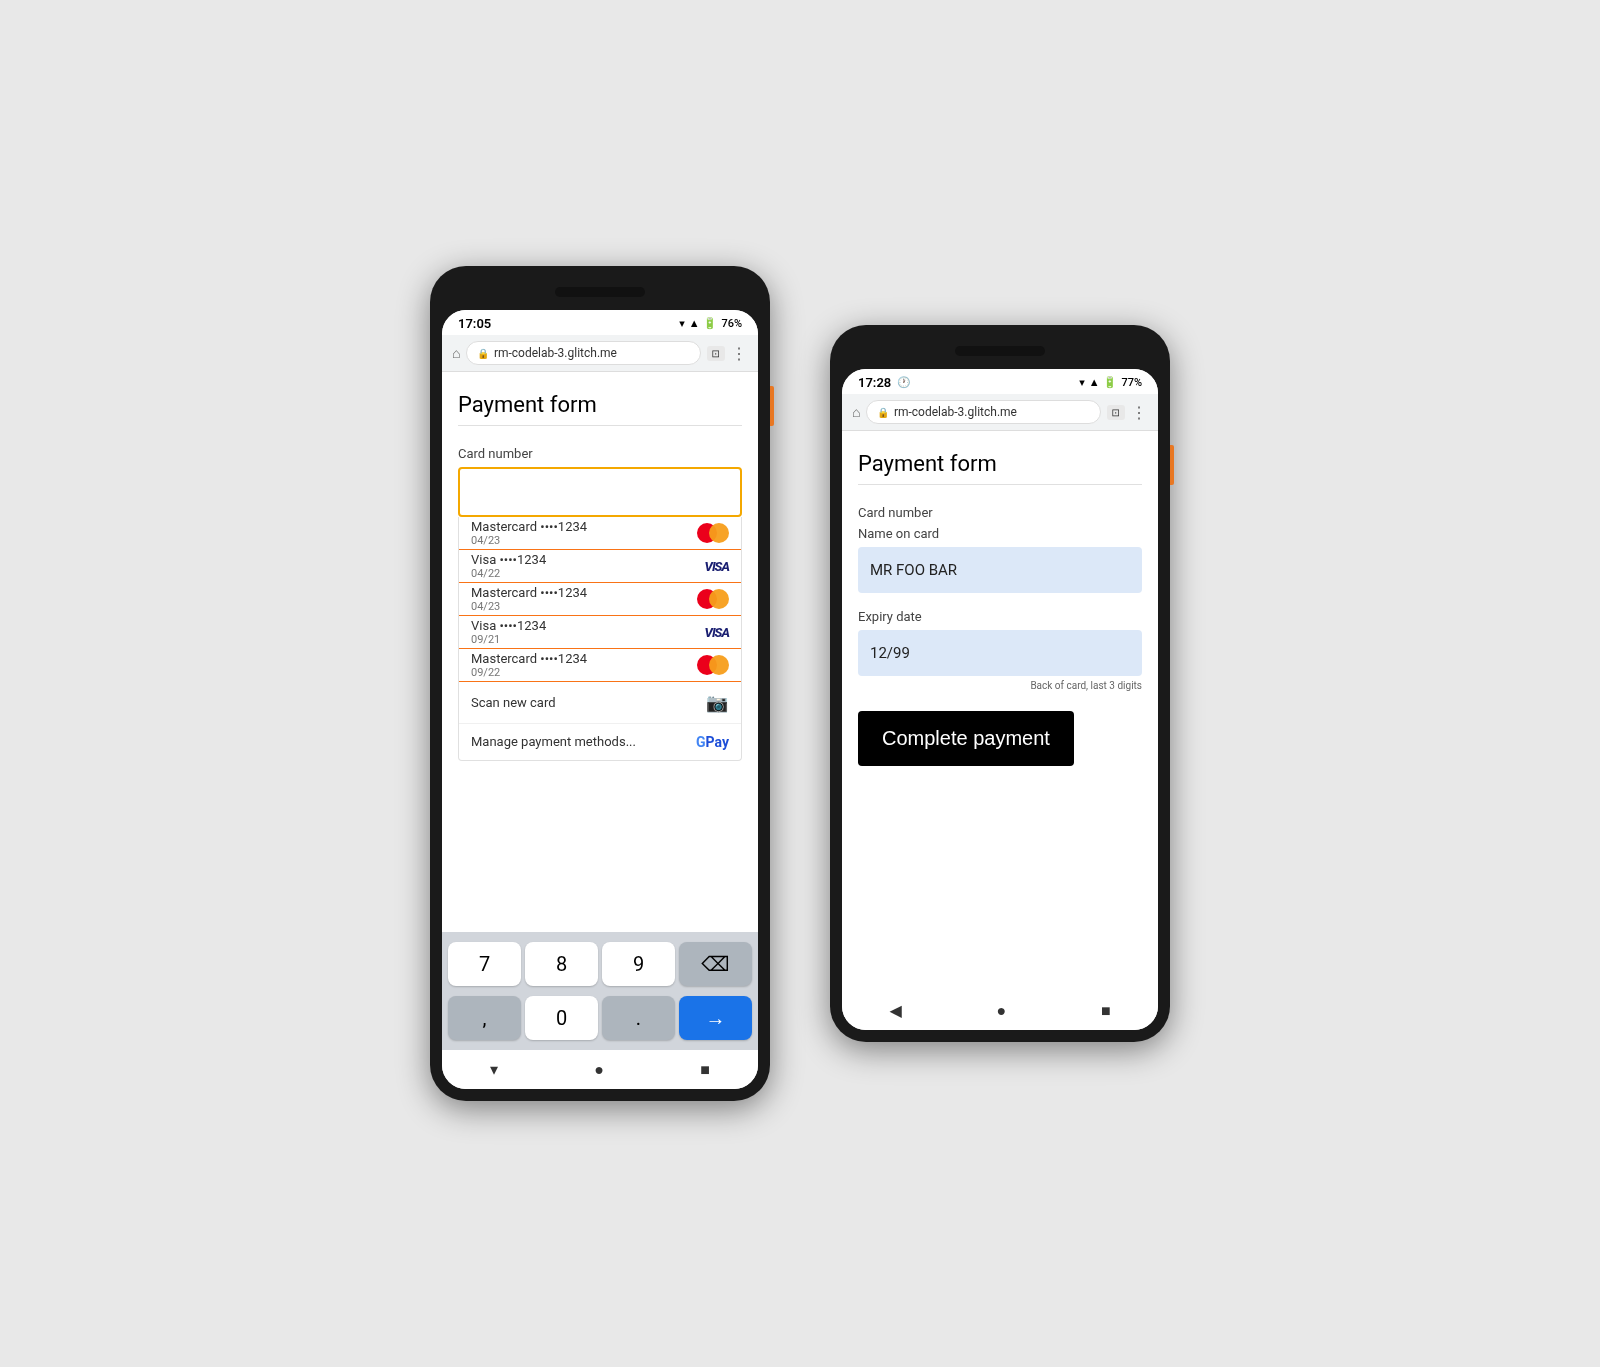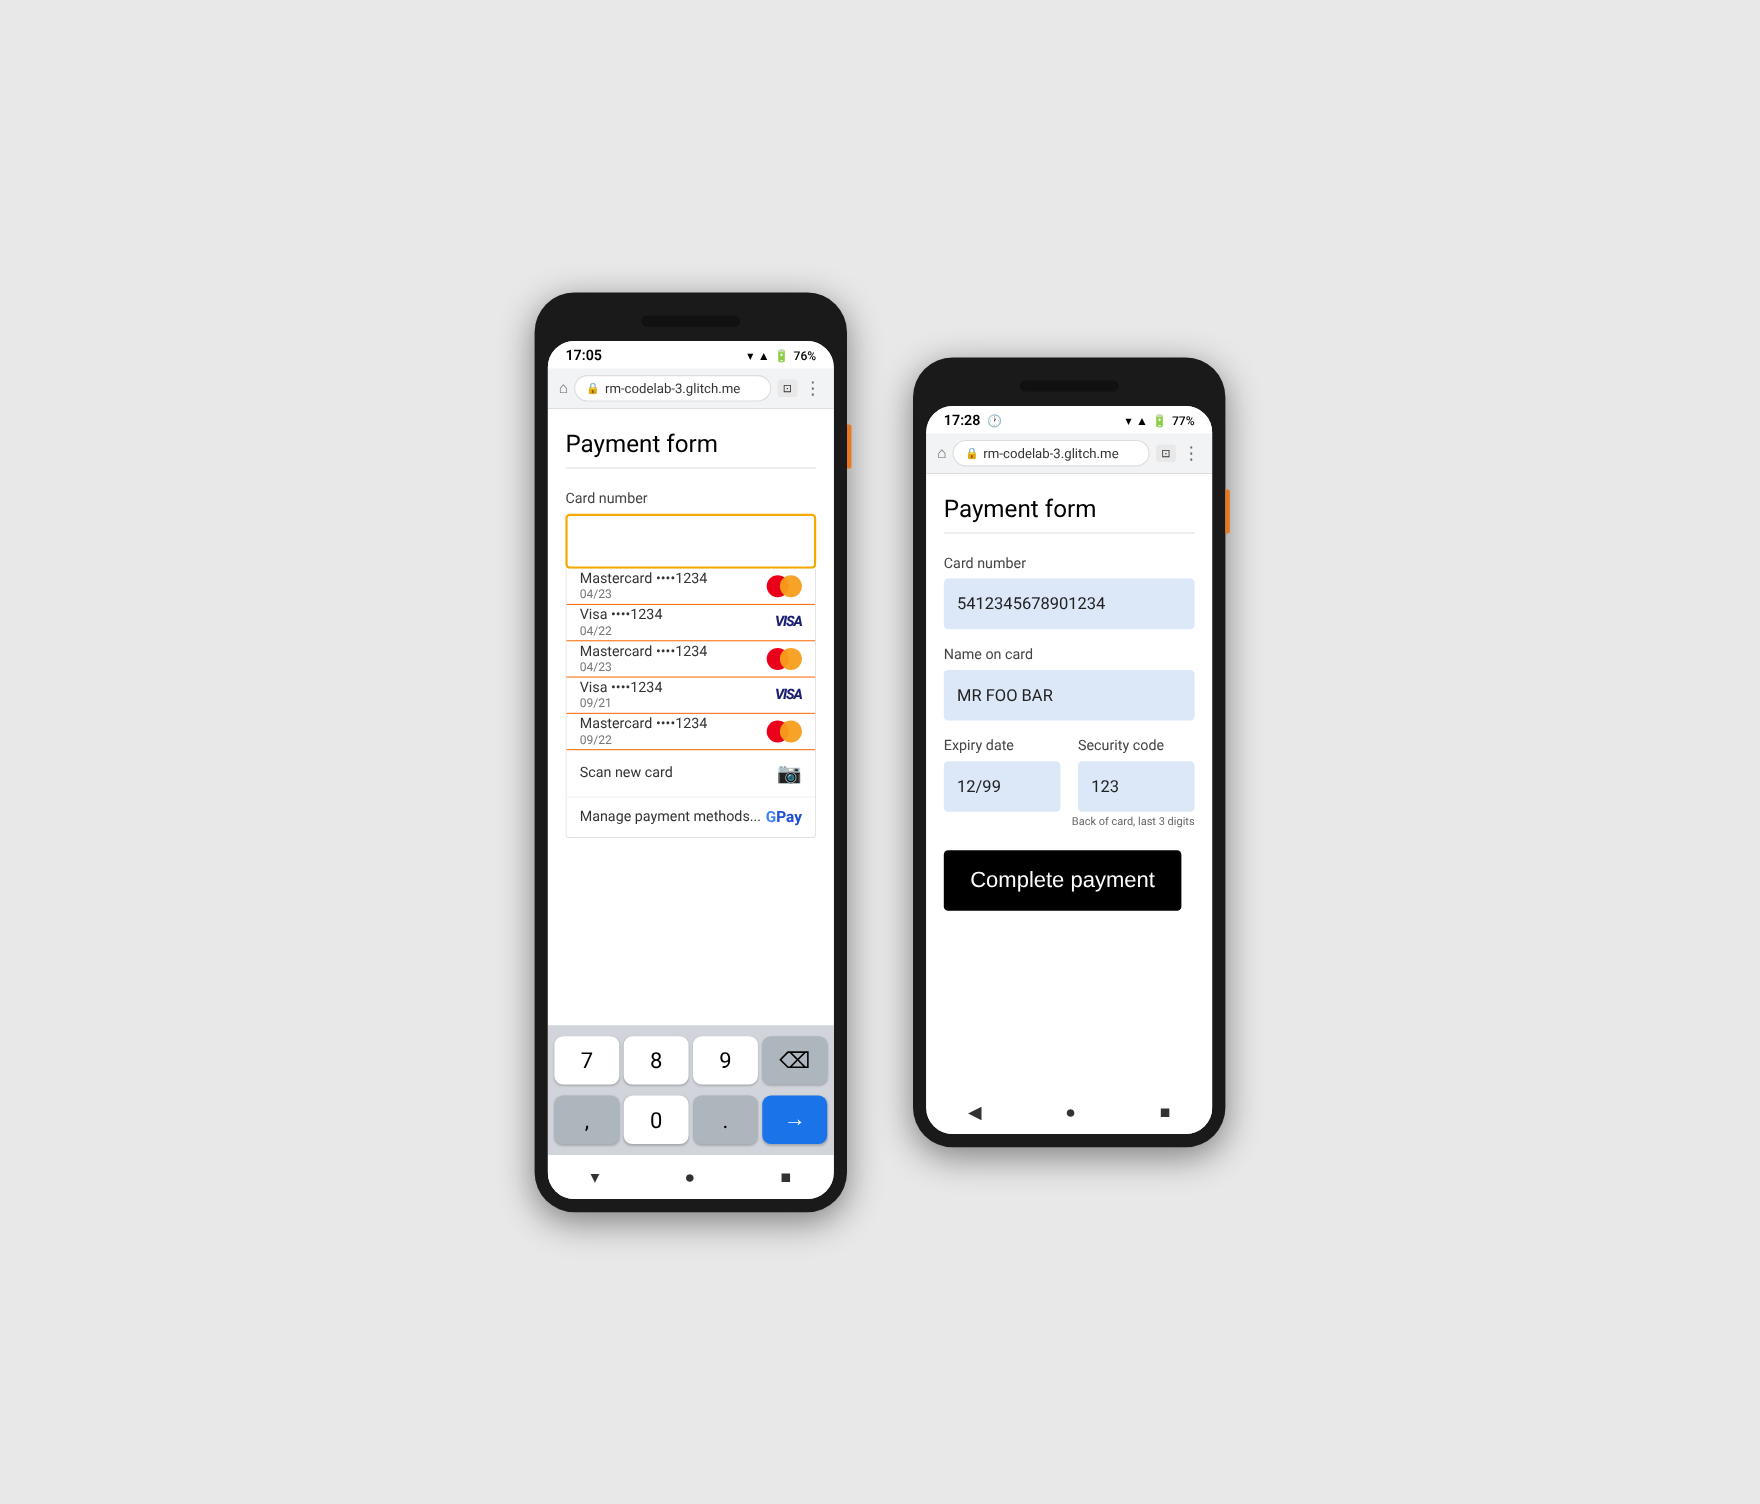--- a/index.html
+++ b/index.html
@@ -14,21 +14,21 @@
       font-family: 'Roboto', Arial, sans-serif;
     }
 
     .phone-wrapper {
       display: flex;
       flex-direction: column;
       align-items: center;
     }
 
     .phone {
-      width: 284px;
+      width: 340px;
       background: #1a1a1a;
       border-radius: 36px;
       padding: 12px;
       box-shadow: 0 8px 32px rgba(0,0,0,0.45);
       position: relative;
     }
 
     .phone-notch-area {
       display: flex;
       justify-content: center;
@@ -546,36 +546,31 @@
         <div class="browser-tab-icon">⊡</div>
         <div class="browser-menu-icon">⋮</div>
       </div>
 
       <div class="page-content">
         <div class="page-title">Payment form</div>
         <hr class="page-divider">
 
         
         <div class="field-label">Card number</div>
-        <div class="filled-input">5412345678901234</div>
 
         
         <div class="field-label">Name on card</div>
         <div class="filled-input">MR FOO BAR</div>
 
         
         <div style="display:flex;gap:16px;margin-bottom:4px;">
           <div style="flex:1;">
             <div class="field-label">Expiry date</div>
             <div class="half-input">12/99</div>
           </div>
-          <div style="flex:1;">
-            <div class="field-label">Security code</div>
-            <div class="half-input">123</div>
-          </div>
         </div>
         <div class="security-hint">Back of card, last 3 digits</div>
 
         
         <button class="complete-btn">Complete payment</button>
       </div>
 
       <div class="system-nav">
         <span class="nav-icon">◀</span>
         <span class="nav-icon">●</span>

